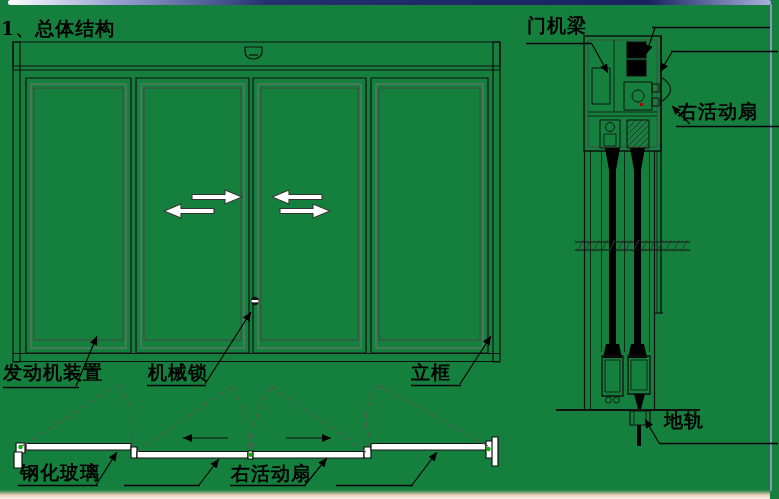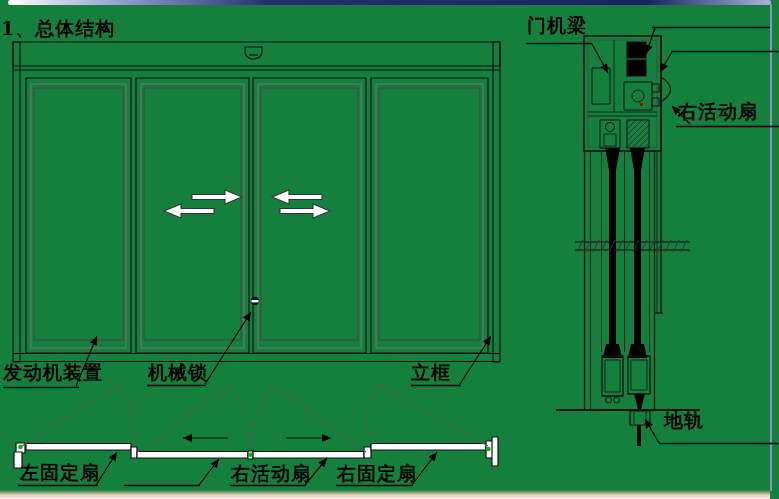--- a/index.html
+++ b/index.html
@@ -251,21 +251,20 @@
       <line x1="672" y1="52" x2="660" y2="72" marker-end="url(#arr)"></line>
       <line x1="690" y1="124" x2="672" y2="106" marker-end="url(#arr)"></line>
       <line x1="659" y1="443" x2="645" y2="419" marker-end="url(#arr)"></line>
     </g>
   </svg>
 
   <div class="label" style="left:3px;top:362px">发动机装置</div>
   <div class="label" style="left:148px;top:362px">机械锁</div>
   <div class="label" style="left:411px;top:362px">立框</div>
 
-  <div class="label" style="left:20px;top:462px">左固定扇</div>
+  <div class="label" style="left:20px;top:462px">钢化玻璃</div>
   <div class="label" style="left:231px;top:463px">右活动扇</div>
-  <div class="label" style="left:337px;top:463px">右固定扇</div>
 
   <div class="label" style="left:527px;top:15px">门机梁</div>
   <div class="label" style="left:678px;top:101px">右活动扇</div>
   <div class="label" style="left:664px;top:410px">地轨</div>
 
 </div>
 
 </body></html>

